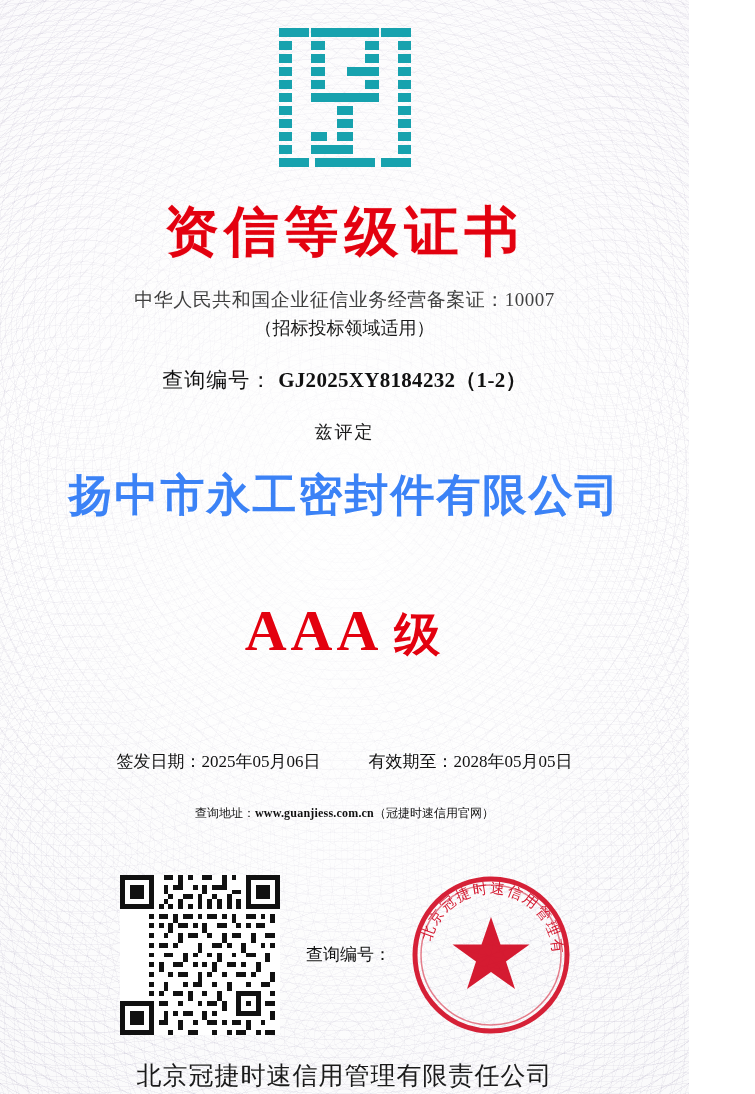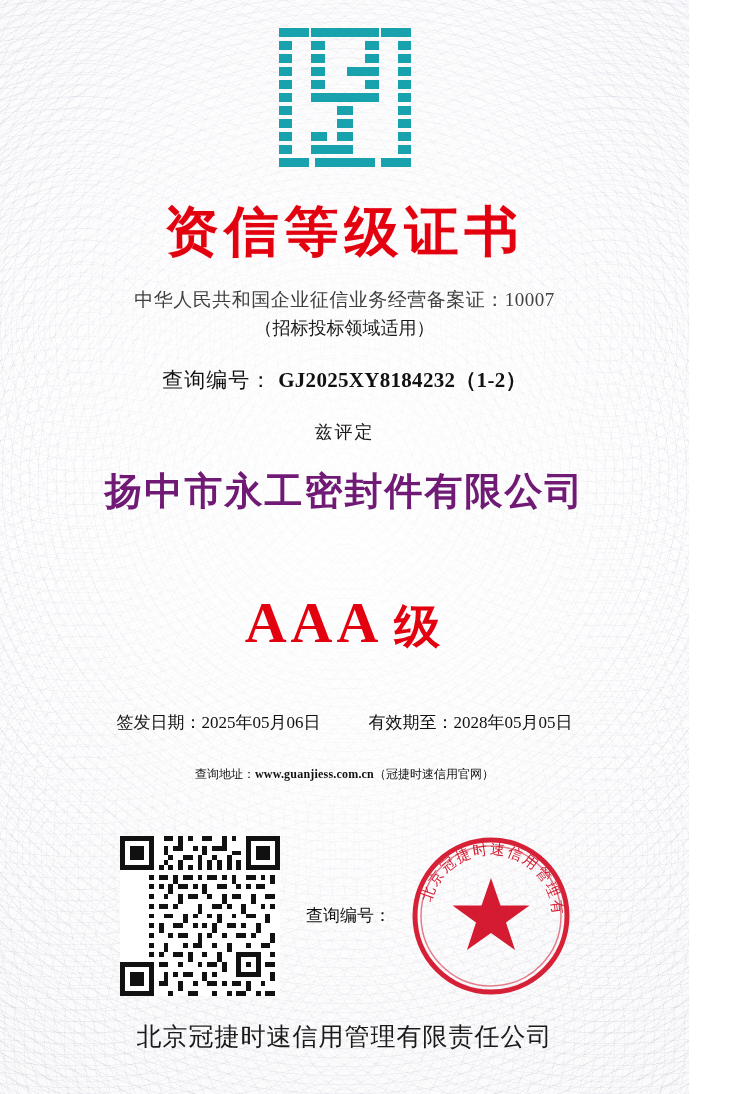--- a/index.html
+++ b/index.html
@@ -95,39 +95,39 @@
   .hereby {
     margin-top: 26px;
     font-family: "Liberation Serif", "DejaVu Serif", serif;
     font-size: 18px;
     color: #1a1a1a;
     letter-spacing: 2px;
   }
   .company-name {
     margin-top: 22px;
     font-family: "Liberation Serif", "DejaVu Serif", serif;
-    font-size: 38px;
+    font-size: 44px;
     font-weight: bold;
-    color: #701a75;
+    color: #3b82f6;
     letter-spacing: 2px;
   }
   .grade {
     margin-top: 72px;
     font-family: Liberation Serif, serif;
     font-size: 58px;
     font-weight: bold;
     color: #e3010f;
     letter-spacing: 4px;
   }
   .grade .grade-suffix {
     font-size: 46px;
     margin-left: 12px;
   }
   .dates-row {
-    margin-top: 53px;
+    margin-top: 84px;
     display: flex;
     align-items: baseline;
     font-family: "Liberation Serif", "DejaVu Serif", serif;
     font-size: 17px;
     color: #111;
   }
   .dates-row .gap {
     display: inline-block;
     width: 48px;
   }

